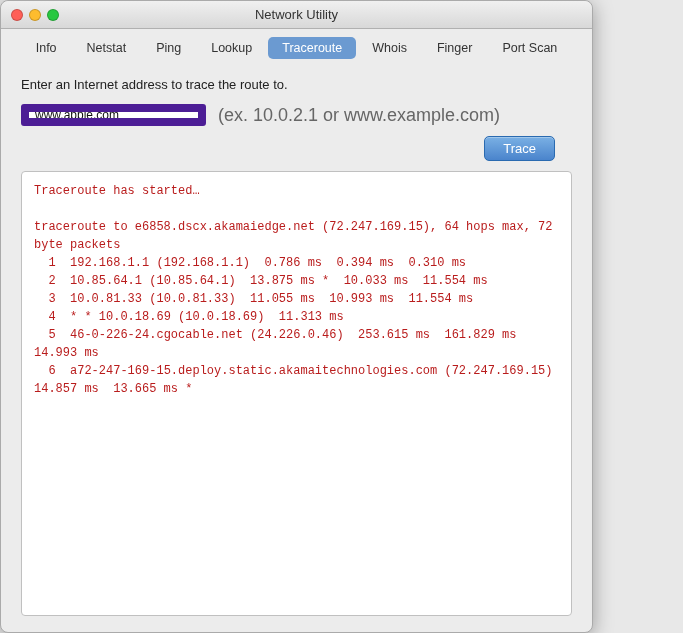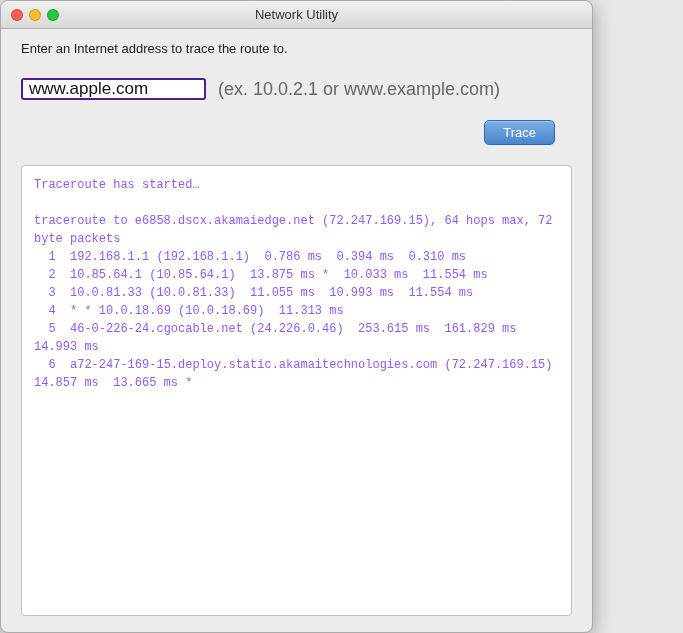--- a/index.html
+++ b/index.html
@@ -91,43 +91,43 @@
       background: #6b9ad1;
       color: white;
       font-weight: 500;
     }
 
     .content {
       flex: 1;
       padding: 12px 20px 16px;
       display: flex;
       flex-direction: column;
-      gap: 20px;
+      gap: 10px;
       overflow: hidden;
     }
 
     .description-label {
       font-size: 13px;
       color: #222;
       margin-bottom: 2px;
     }
 
     .input-row {
       display: flex;
       align-items: center;
       gap: 12px;
     }
 
     .url-input {
       width: 185px;
       height: 22px;
-      border: 2px solid #4c1d95;
+      border: 8px solid #4c1d95;
       border-radius: 3px;
       padding: 2px 6px;
-      font-size: 17px;
+      font-size: 12px;
       background: white;
       outline: none;
       color: #111;
     }
 
     .hint-text {
       font-size: 18px;
       color: #666;
     }
 
@@ -151,41 +151,51 @@
     }
 
     .output-area {
       flex: 1;
       background: white;
       border: 1px solid #c0c0c0;
       border-radius: 4px;
       padding: 10px 12px;
       font-family: 'Menlo', 'Monaco', 'Courier New', monospace;
       font-size: 12px;
-      color: #8b5cf6;
+      color: #b91c1c;
       overflow-y: auto;
       white-space: pre-wrap;
       word-break: break-all;
       line-height: 1.5;
     }
   </style>
 </head>
 <body>
 
 <div class="window">
 
   <div class="title-bar">
     <div class="traffic-lights">
       <div class="traffic-light close"></div>
       <div class="traffic-light minimize"></div>
       <div class="traffic-light maximize"></div>
     </div>
     <span class="title-bar-title">Network Utility</span>
   </div>
 
+  <div class="tab-bar">
+    <button class="tab">Info</button>
+    <button class="tab">Netstat</button>
+    <button class="tab">Ping</button>
+    <button class="tab">Lookup</button>
+    <button class="tab active">Traceroute</button>
+    <button class="tab">Whois</button>
+    <button class="tab">Finger</button>
+    <button class="tab">Port Scan</button>
+  </div>
 
   <div class="content">
     <span class="description-label">Enter an Internet address to trace the route to.</span>
 
     <div class="input-row">
       <input class="url-input" type="text" value="www.apple.com" style="">
       <span class="hint-text">(ex. 10.0.2.1 or www.example.com)</span>
     </div>
 
     <div class="trace-button-row">

